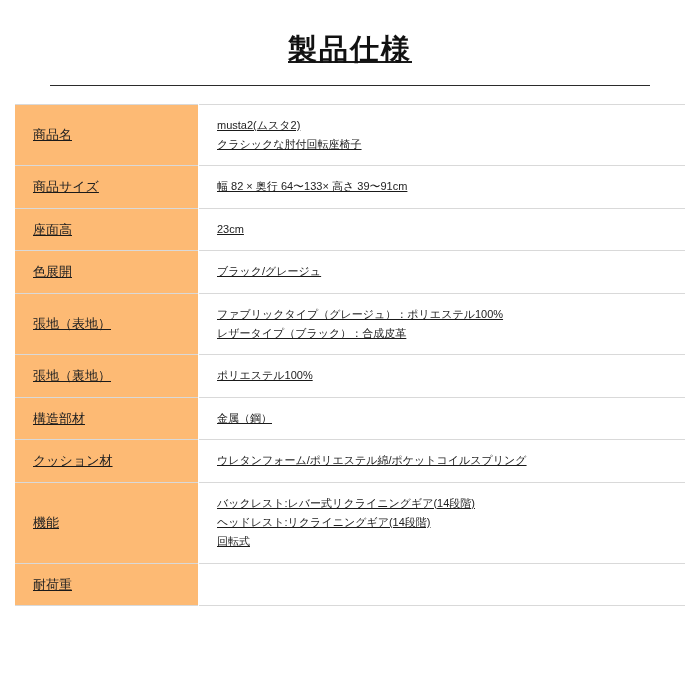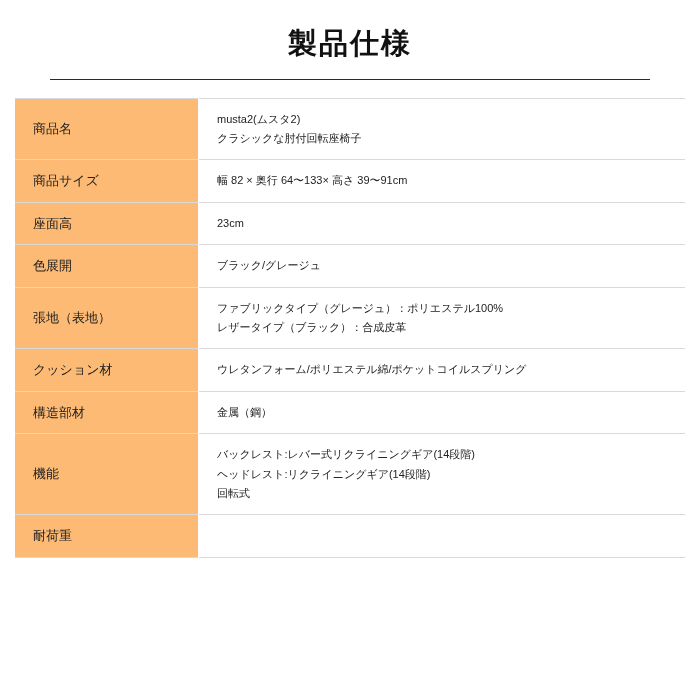--- a/index.html
+++ b/index.html
@@ -11,22 +11,23 @@
     height: 700px;
     background: #ffffff;
     font-family: "Liberation Sans", "DejaVu Sans", sans-serif;
     color: #1a1a1a;
     overflow: hidden;
   }
   .page {
     width: 700px;
     height: 700px;
     box-sizing: border-box;
-    padding: 4px;
+    padding: 10px;
     position: relative;
+    text-decoration: underline;
   }
   .title-wrap {
     padding-top: 22px;
     text-align: center;
   }
   .title {
     font-size: 29px;
     font-weight: bold;
     letter-spacing: 2px;
     color: #111111;
@@ -114,29 +115,35 @@
           </td>
         </tr>
         <tr>
           <th>張地（表地）</th>
           <td>
             <span class="cell-line">ファブリックタイプ（グレージュ）：ポリエステル100%</span>
             <span class="cell-line">レザータイプ（ブラック）：合成皮革</span>
           </td>
         </tr>
         <tr>
-          <th>クッション材</th>
+          <th>張地（裏地）</th>
           <td>
-            <span class="cell-line">ウレタンフォーム/ポリエステル綿/ポケットコイルスプリング</span>
+            <span class="cell-line">ポリエステル100%</span>
           </td>
         </tr>
         <tr>
           <th>構造部材</th>
           <td>
             <span class="cell-line">金属（鋼）</span>
+          </td>
+        </tr>
+        <tr>
+          <th>クッション材</th>
+          <td>
+            <span class="cell-line">ウレタンフォーム/ポリエステル綿/ポケットコイルスプリング</span>
           </td>
         </tr>
         <tr>
           <th>機能</th>
           <td>
             <span class="cell-line">バックレスト:レバー式リクライニングギア(14段階)</span>
             <span class="cell-line">ヘッドレスト:リクライニングギア(14段階)</span>
             <span class="cell-line">回転式</span>
           </td>
         </tr>

